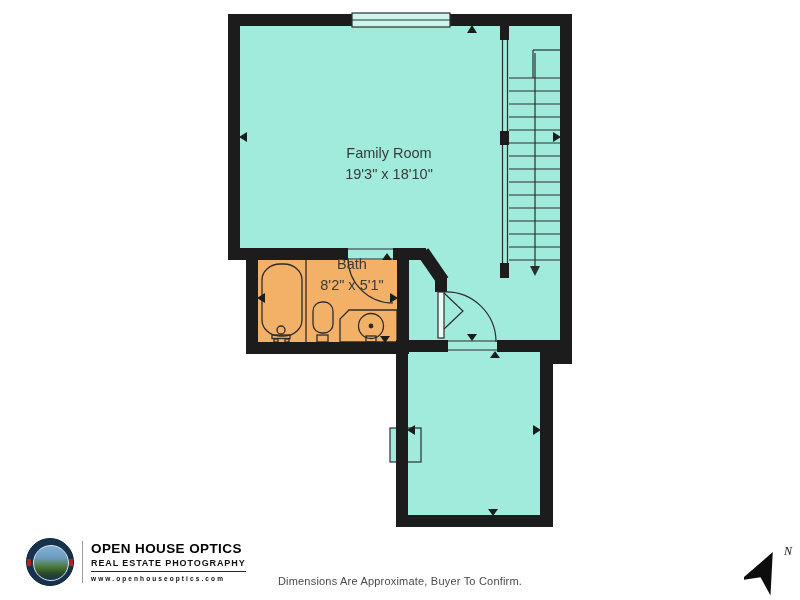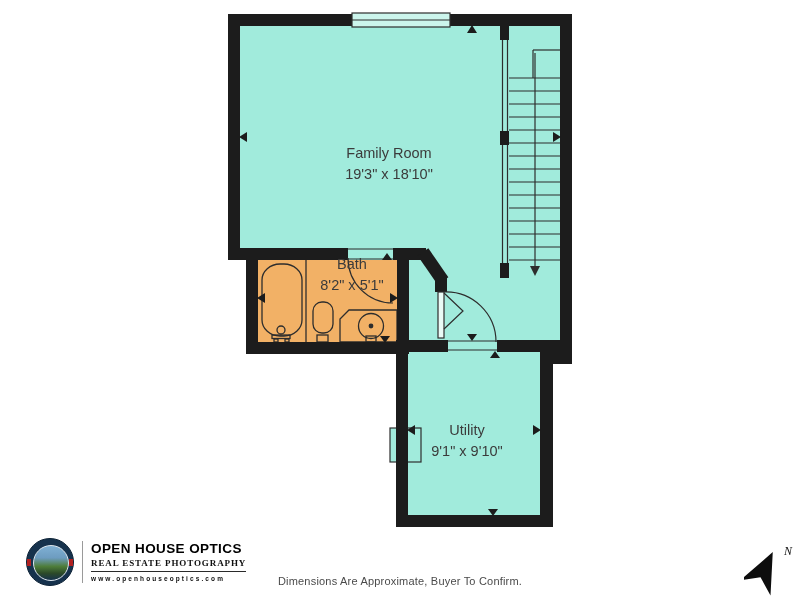--- a/index.html
+++ b/index.html
@@ -32,21 +32,21 @@
     border:1px solid #dfe7ee;
   }
   .logo-badge .accent-l,.logo-badge .accent-r{
     position:absolute;top:20px;width:4px;height:7px;background:#b02020;
   }
   .logo-badge .accent-l{left:0;}
   .logo-badge .accent-r{right:0;}
   .logo-divider{width:1px;height:42px;background:#9a9a9a;flex:0 0 auto;}
   .logo-text{display:flex;flex-direction:column;justify-content:center;}
   .logo-name{font-weight:bold;font-size:13.5px;letter-spacing:.4px;color:#000000;line-height:15px;}
-  .logo-tagline{font-weight:bold;font-size:9px;letter-spacing:.9px;color:#101010;line-height:12px;margin-top:1px;font-family:Liberation Serif, serif;}
+  .logo-tagline{font-weight:bold;font-size:9px;letter-spacing:.9px;color:#101010;line-height:12px;margin-top:1px;}
   .logo-site{
     font-weight:bold;font-size:6.5px;letter-spacing:2.1px;color:#101010;line-height:9px;
     border-top:1px solid #2a2a2a;margin-top:2px;padding-top:2px;
   }
   .compass{position:absolute;left:744px;top:544px;width:52px;height:52px;}
   .compass .n-label{
     position:absolute;right:4px;top:0;font-family:"Liberation Serif", serif;
     font-style:italic;font-size:12px;color:#111;
   }
 </style>
@@ -172,24 +172,20 @@
 
   
   <div class="room-label" style="left:389px;top:143px;">
     <div>Family Room</div>
     <div>19'3" x 18'10"</div>
   </div>
   <div class="room-label" style="left:352px;top:254px;">
     <div>Bath</div>
     <div>8'2" x 5'1"</div>
   </div>
-  <div class="room-label" style="left:467px;top:420px;">
-    <div>Utility</div>
-    <div>9'1" x 9'10"</div>
-  </div>
 
   
   <div class="logo">
     <div class="logo-badge">
       <div class="inner"></div>
       <div class="accent-l"></div>
       <div class="accent-r"></div>
     </div>
     <div class="logo-divider"></div>
     <div class="logo-text">

